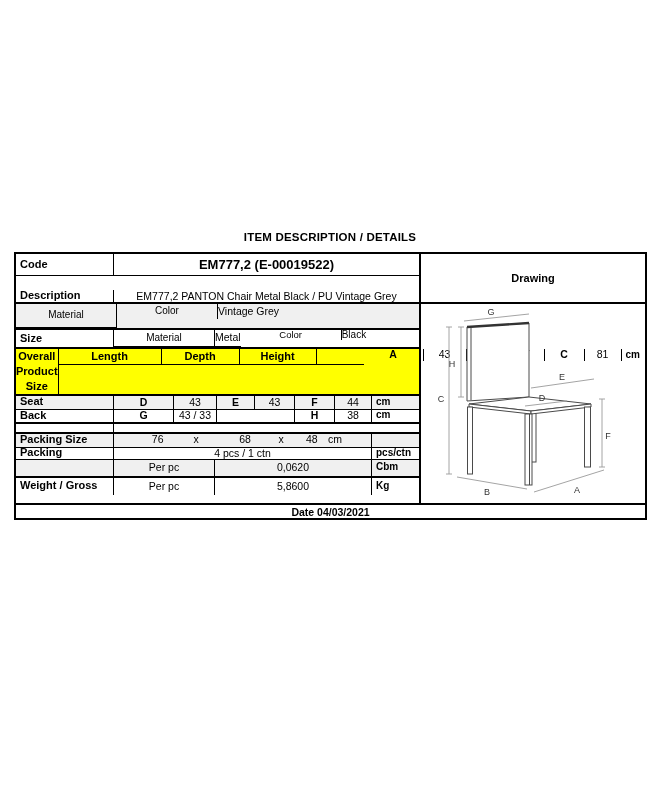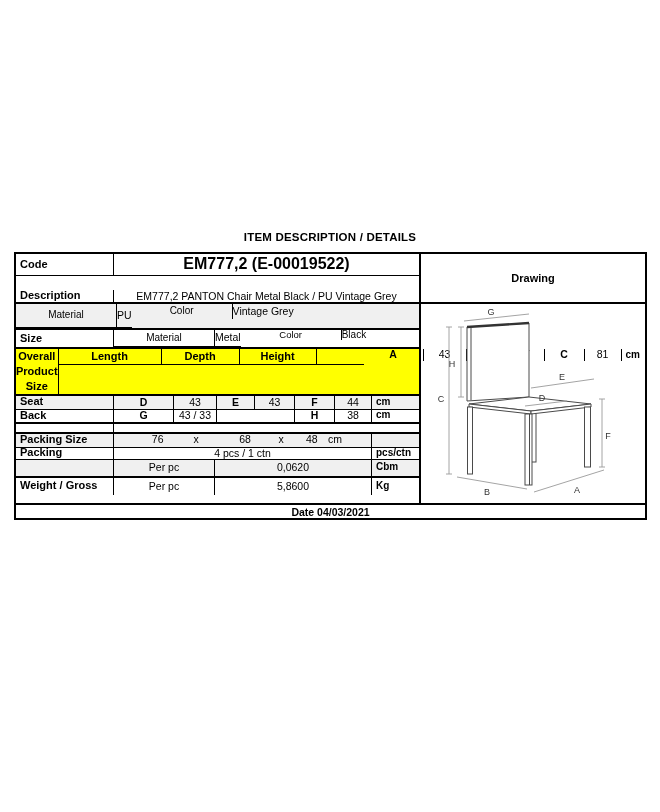--- a/index.html
+++ b/index.html
@@ -56,33 +56,32 @@
 <body>
 
 <div class="sheet">
   <div class="title">ITEM DESCRIPTION / DETAILS</div>
 
   <div class="spec-table">
     <div class="main-col">
 
       <div class="row h22">
         <div class="cell w98 br left lbl">Code</div>
-        <div class="cell flex1 center bold" style="font-size:16px">EM777,2 (E-00019522)</div>
+        <div class="cell flex1 center bold" style="font-size:13px">EM777,2 (E-00019522)</div>
       </div>
 
       <div class="row h28 bb2">
         <div class="cell w98 br left lbl">Description</div>
         <div class="cell flex1 center">EM777,2 PANTON Chair Metal Black / PU Vintage Grey</div>
       </div>
 
       <div class="group shade">
         <div class="grp-rows">
           <div class="grp-row grp-div sb-mat">
             <div class="cell w101 br center sub">Material</div>
-            <div class="cell flex1 center">PU</div>
           </div>
           <div class="grp-row sb-col">
             <div class="cell w101 br center sub">Color</div>
             <div class="cell flex1 center">Vintage Grey</div>
           </div>
         </div>
       </div>
 
       <div class="group">
         <div class="cell w98 br left lbl">Size</div>

